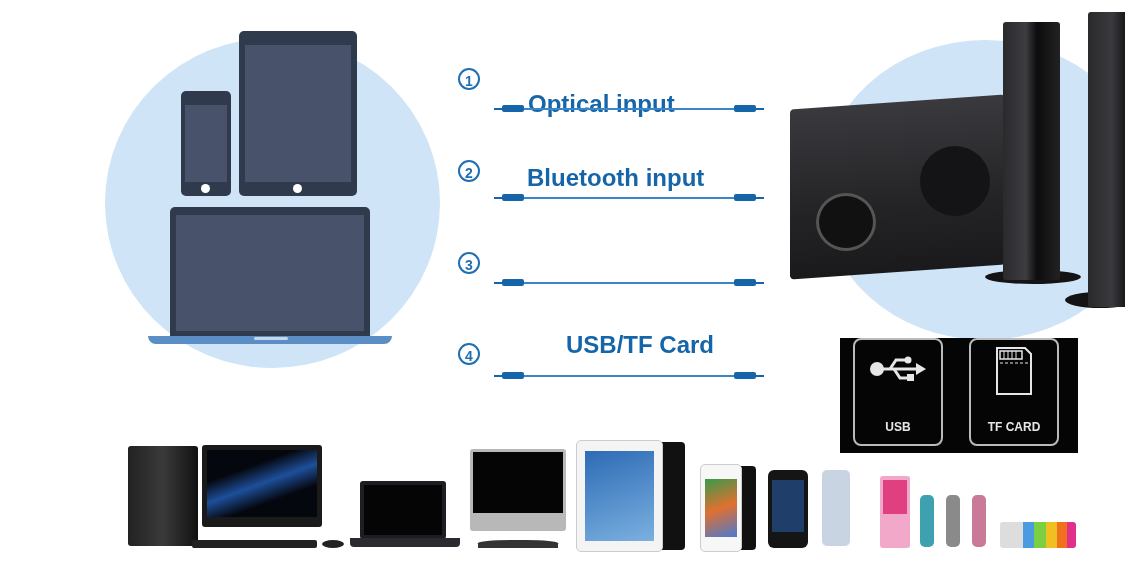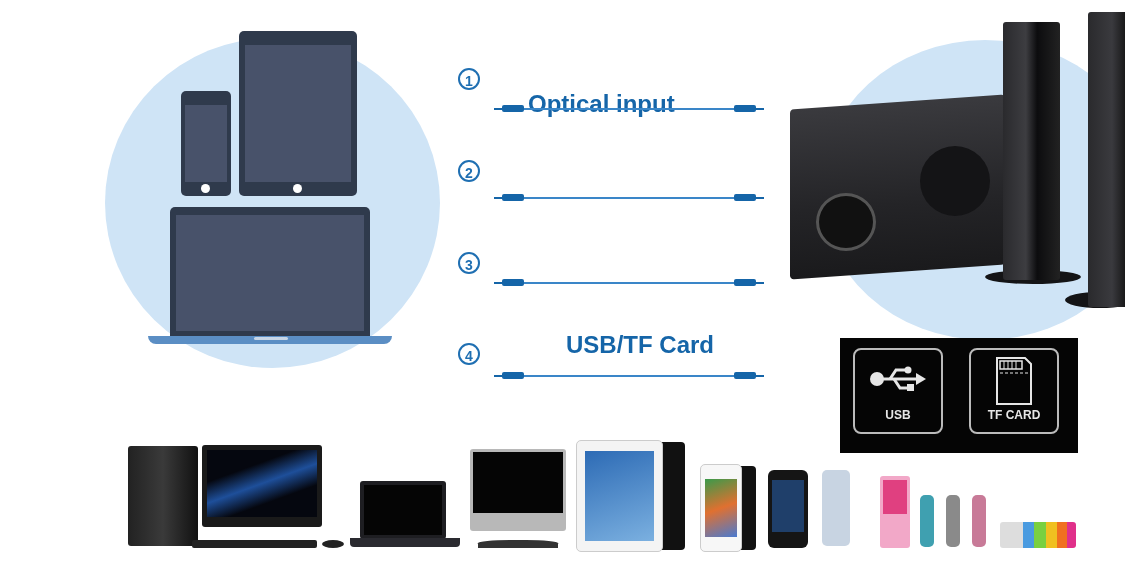--- a/index.html
+++ b/index.html
@@ -30,21 +30,21 @@
   .circle-right{left:820px;top:40px;width:330px;height:300px;border-radius:50%;background:#cfe4f6;}
   .sub{left:790px;top:102px;width:215px;height:170px;background:linear-gradient(180deg,#3a3a3e 0%,#242427 60%,#1a1a1c 100%);border-radius:4px;transform:skewY(-4deg);}
   .woofer-big{left:920px;top:146px;width:70px;height:70px;border-radius:50%;background:#141416;}
   .woofer-small{left:816px;top:193px;width:54px;height:52px;border-radius:50%;background:#111;border:3px solid #555;}
   .tower1{left:1003px;top:22px;width:57px;height:258px;background:linear-gradient(90deg,#2a2a2d 0%,#3d3d41 40%,#0c0c0e 60%,#222 100%);border-radius:3px;}
   .tower1-foot{left:985px;top:270px;width:96px;height:14px;background:#141416;border-radius:50%;}
   .tower2{left:1088px;top:12px;width:40px;height:295px;background:linear-gradient(90deg,#2a2a2d 0%,#3a3a3e 60%,#111 100%);border-radius:3px;}
   .tower2-foot{left:1065px;top:292px;width:70px;height:16px;background:#141416;border-radius:50%;}
   
   .port-panel{left:840px;top:338px;width:238px;height:115px;background:#050505;}
-  .port-box{position:absolute;top:10px;width:90px;height:86px;border:2px solid #bbb;border-radius:8px;box-sizing:border-box;}
+  .port-box{position:absolute;top:0;width:90px;height:108px;border:2px solid #bbb;border-radius:8px;box-sizing:border-box;}
   .port-box.usb{left:13px;} .port-box.tf{left:129px;}
   .port-label{position:absolute;bottom:10px;left:0;right:0;text-align:center;color:#e6e6e6;font-size:12px;font-weight:bold;}
   .port-icon{position:absolute;left:0;right:0;top:12px;text-align:center;}
   
   .dev{position:absolute;}
 </style>
 </head>
 <body>
 
 <div class="abs circle-left"></div>
@@ -68,20 +68,21 @@
   <div class="label" style="left:70px;top:6px;margin-top:16px;">Optical input</div>
   <div class="cable" style="top:40px;">
       <div class="tip l"></div>
       <div class="plug l"></div>
       <div class="plug r"></div>
       <div class="tip r"></div>
     </div>
 </div>
 <div class="input-row" style="top:160px;">
   <div class="num">2</div>
+  <div class="label" style="left:69px;top:4px;">Bluetooth input</div>
   <div class="cable" style="top:37px;">
       <div class="tip l"></div>
       <div class="plug l"></div>
       <div class="plug r"></div>
       <div class="tip r"></div>
     </div>
 </div>
 <div class="input-row" style="top:252px;">
   <div class="num">3</div>
   <div class="cable" style="top:30px;">

